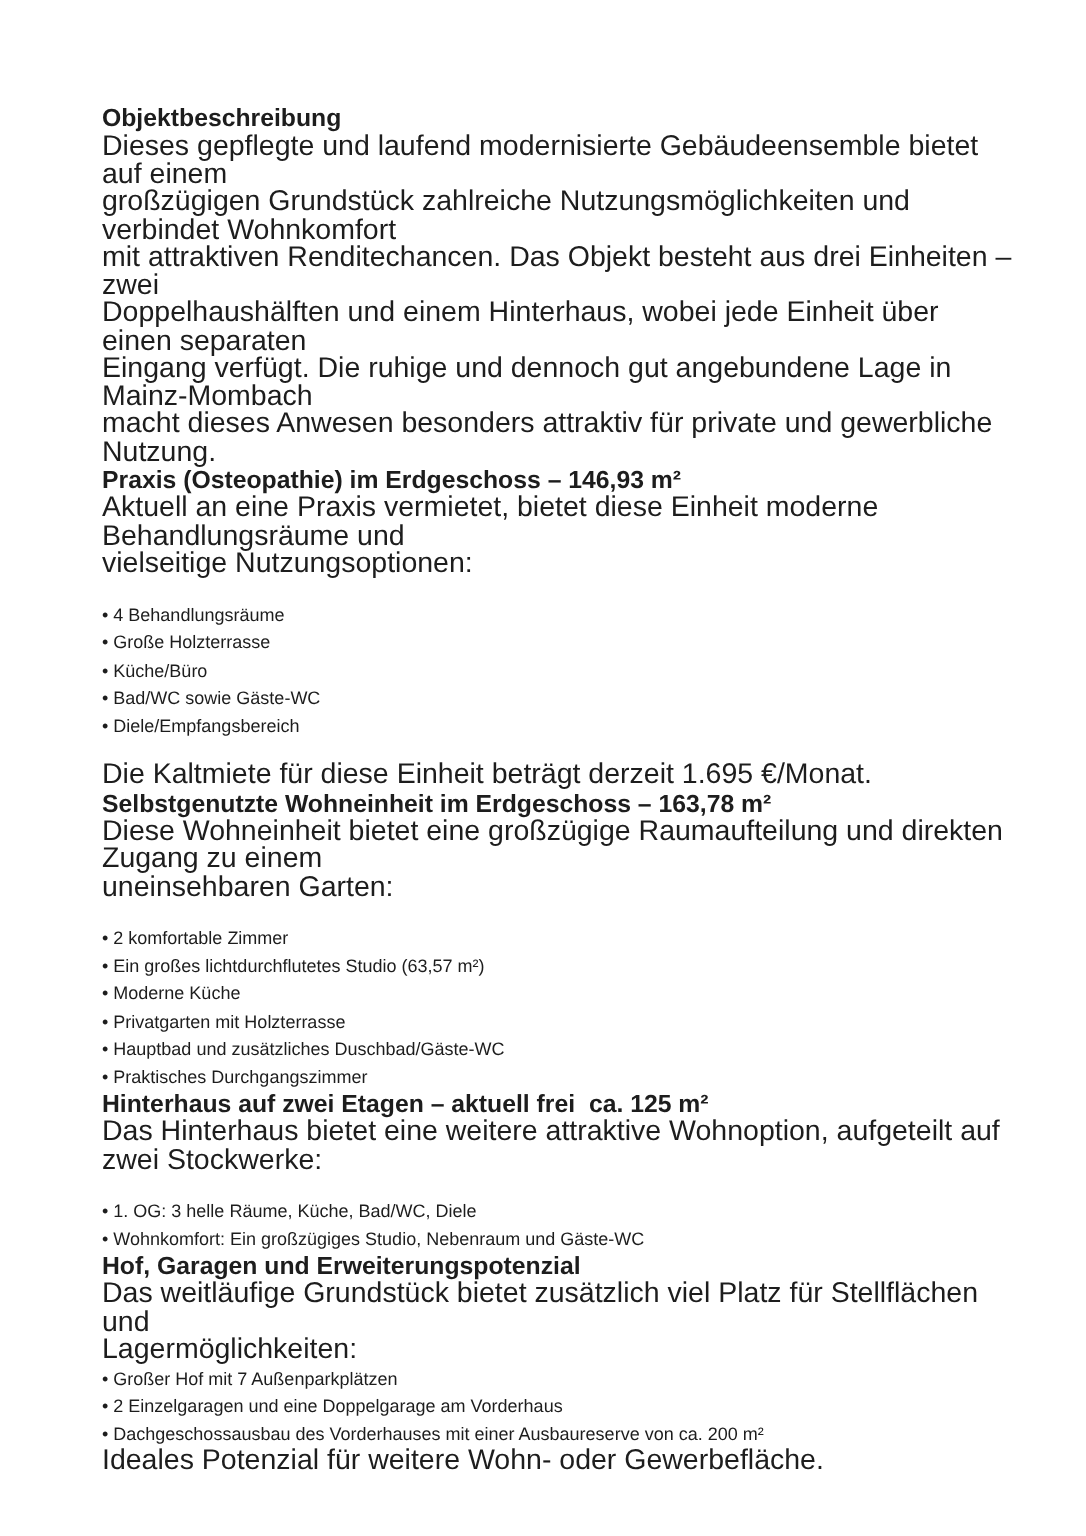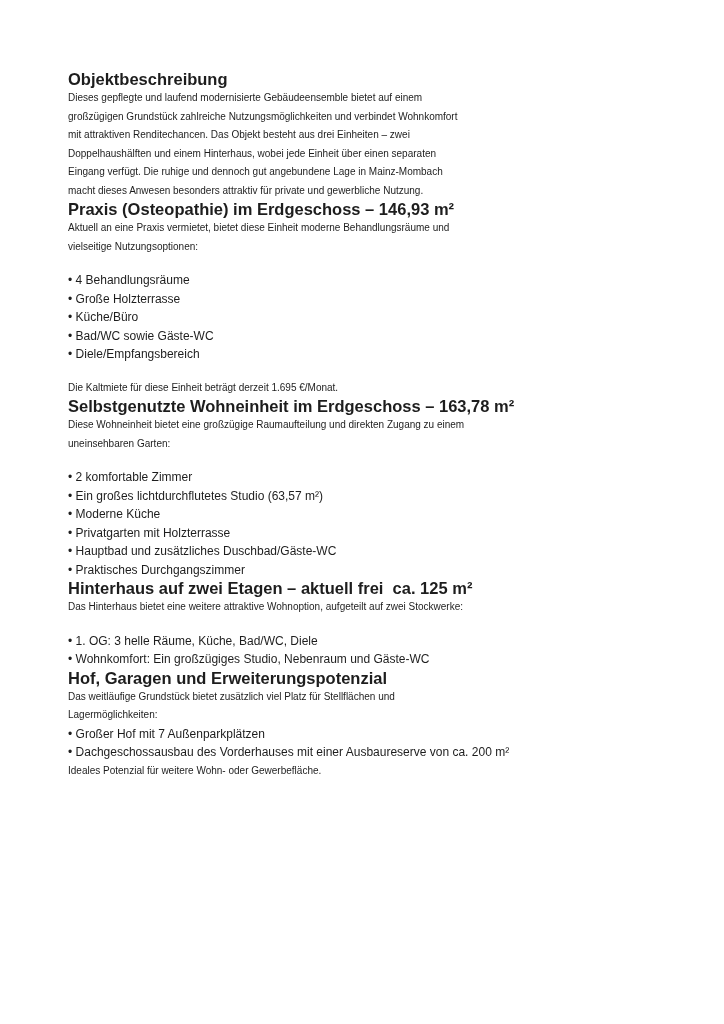--- a/index.html
+++ b/index.html
@@ -24,21 +24,21 @@
   .sec { margin: 0; }
   .sec + .sec { }
   .h {
     font-size: 16.5px;
     font-weight: bold;
     line-height: 19px;
     margin: 0;
     white-space: pre-wrap;
   }
   .body {
-    font-size: 10px;
+    font-size: 19px;
     line-height: 18.5px;
     margin: 0;
     white-space: pre-wrap;
   }
   .bullets { margin: 0; }
   .bullet {
     font-size: 12px;
     line-height: 18.5px;
     margin: 0;
     white-space: pre-wrap;
@@ -101,18 +101,19 @@
       <div class="bullet">Wohnkomfort: Ein großzügiges Studio, Nebenraum und Gäste-WC</div>
     </div>
   </section>
 
   <section class="sec">
     <h2 class="h">Hof, Garagen und Erweiterungspotenzial</h2>
     <p class="body">Das weitläufige Grundstück bietet zusätzlich viel Platz für Stellflächen und
 Lagermöglichkeiten:</p>
     <div class="bullets">
       <div class="bullet">Großer Hof mit 7 Außenparkplätzen</div>
+      <div class="bullet">2 Einzelgaragen und eine Doppelgarage am Vorderhaus</div>
       <div class="bullet">Dachgeschossausbau des Vorderhauses mit einer Ausbaureserve von ca. 200 m²</div>
     </div>
     <p class="body">Ideales Potenzial für weitere Wohn- oder Gewerbefläche.</p>
   </section>
 
 </div>
 
 </body></html>

